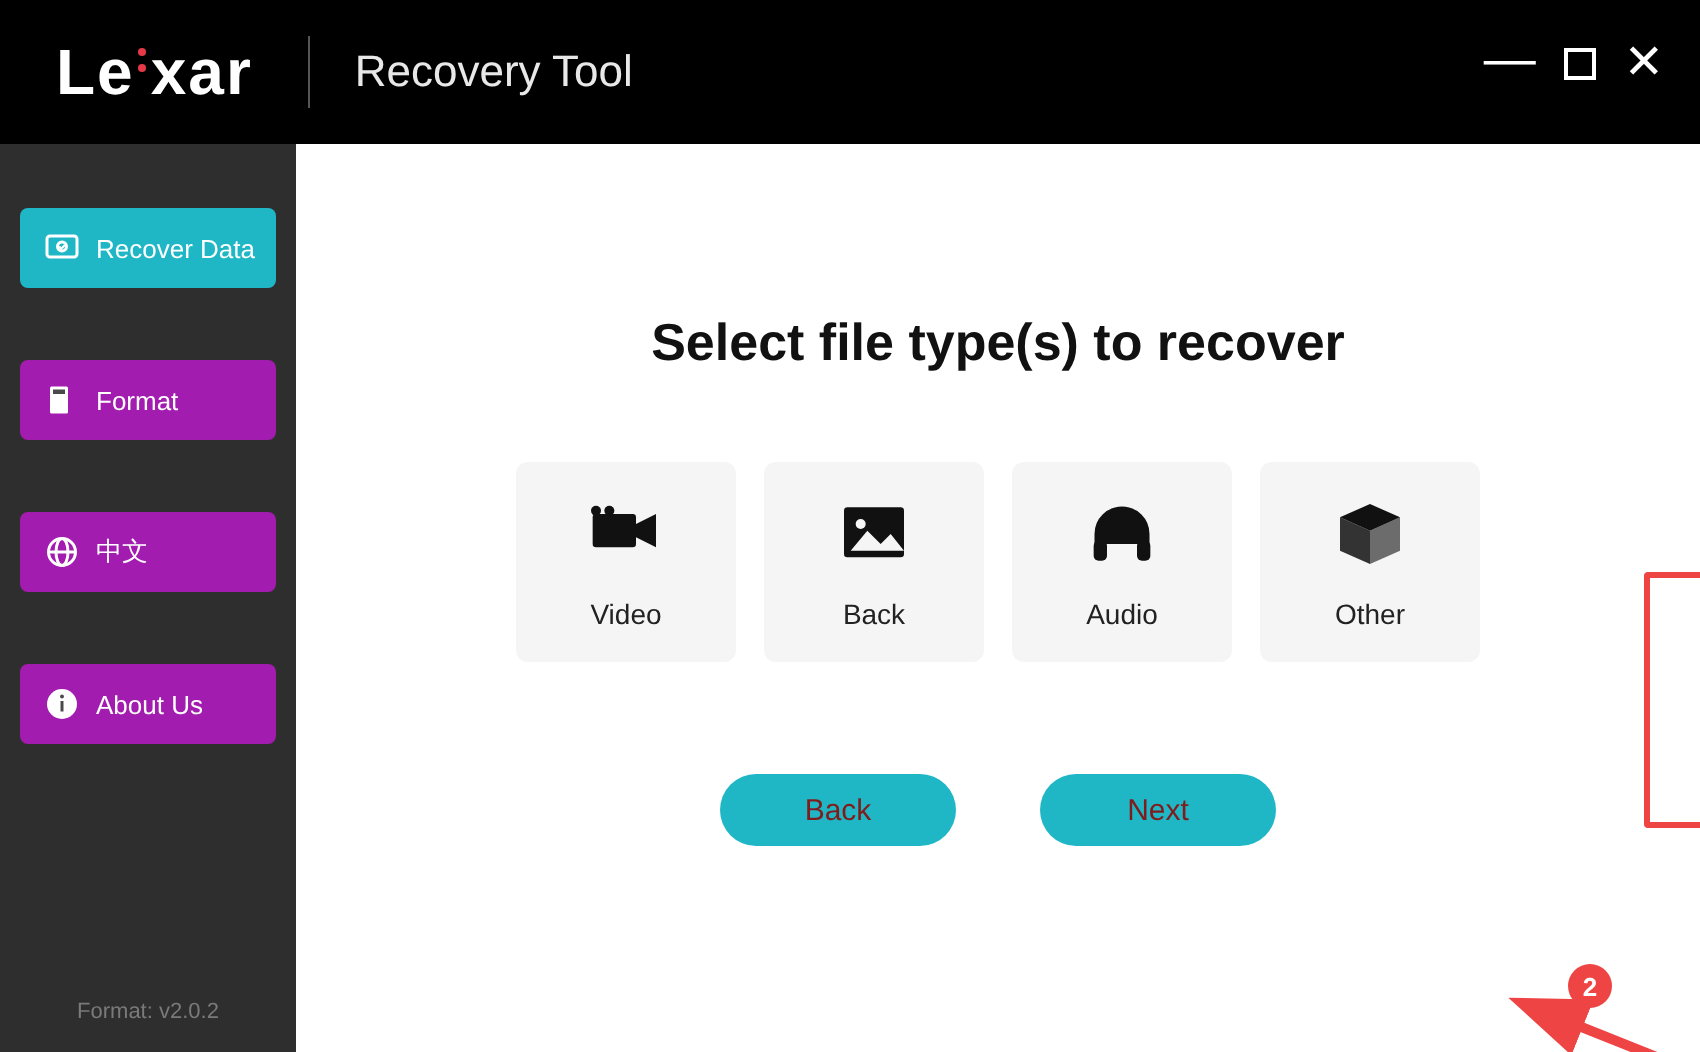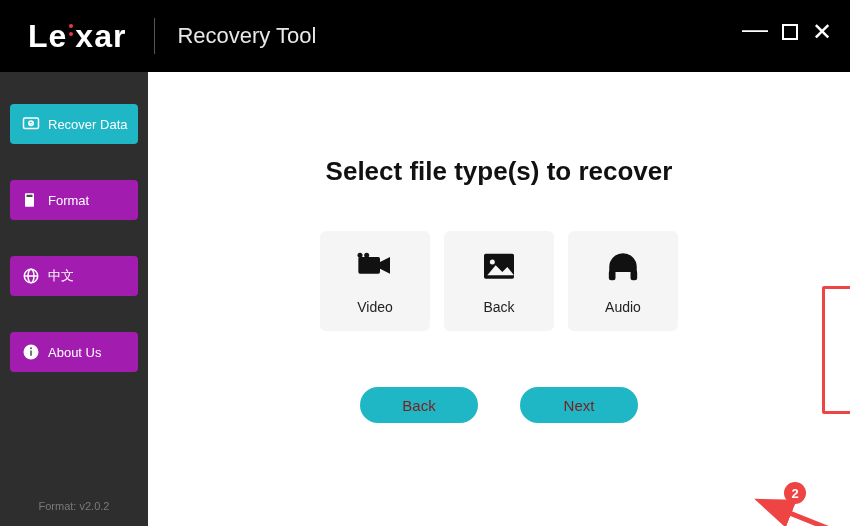--- a/index.html
+++ b/index.html
@@ -137,20 +137,30 @@
         <div class="tile">
           <span class="ticon">
             <svg viewBox="0 0 48 48" fill="none" stroke="#111" stroke-width="5">
                 <path d="M10 30 v-6 a14 14 0 0 1 28 0 v6"></path>
                 <rect x="7" y="28" width="8" height="12" rx="3" fill="#111" stroke="none"></rect>
                 <rect x="33" y="28" width="8" height="12" rx="3" fill="#111" stroke="none"></rect>
               </svg>
           </span>
           <span class="tlabel">Audio</span>
         </div>
+        <div class="tile">
+          <span class="ticon">
+            <svg viewBox="0 0 48 48" fill="#111">
+                <polygon points="24,6 42,14 24,22 6,14"></polygon>
+                <polygon points="6,14 24,22 24,42 6,34" fill="#111" opacity="0.85"></polygon>
+                <polygon points="42,14 24,22 24,42 42,34" fill="#111" opacity="0.6"></polygon>
+              </svg>
+          </span>
+          <span class="tlabel">Other</span>
+        </div>
       </div>
 
       <div class="btns">
         <button class="btn">Back</button>
         <button class="btn">Next</button>
       </div>
 
       <div class="highlight hl-all"></div>
 
       <div class="badge b2">2</div>

